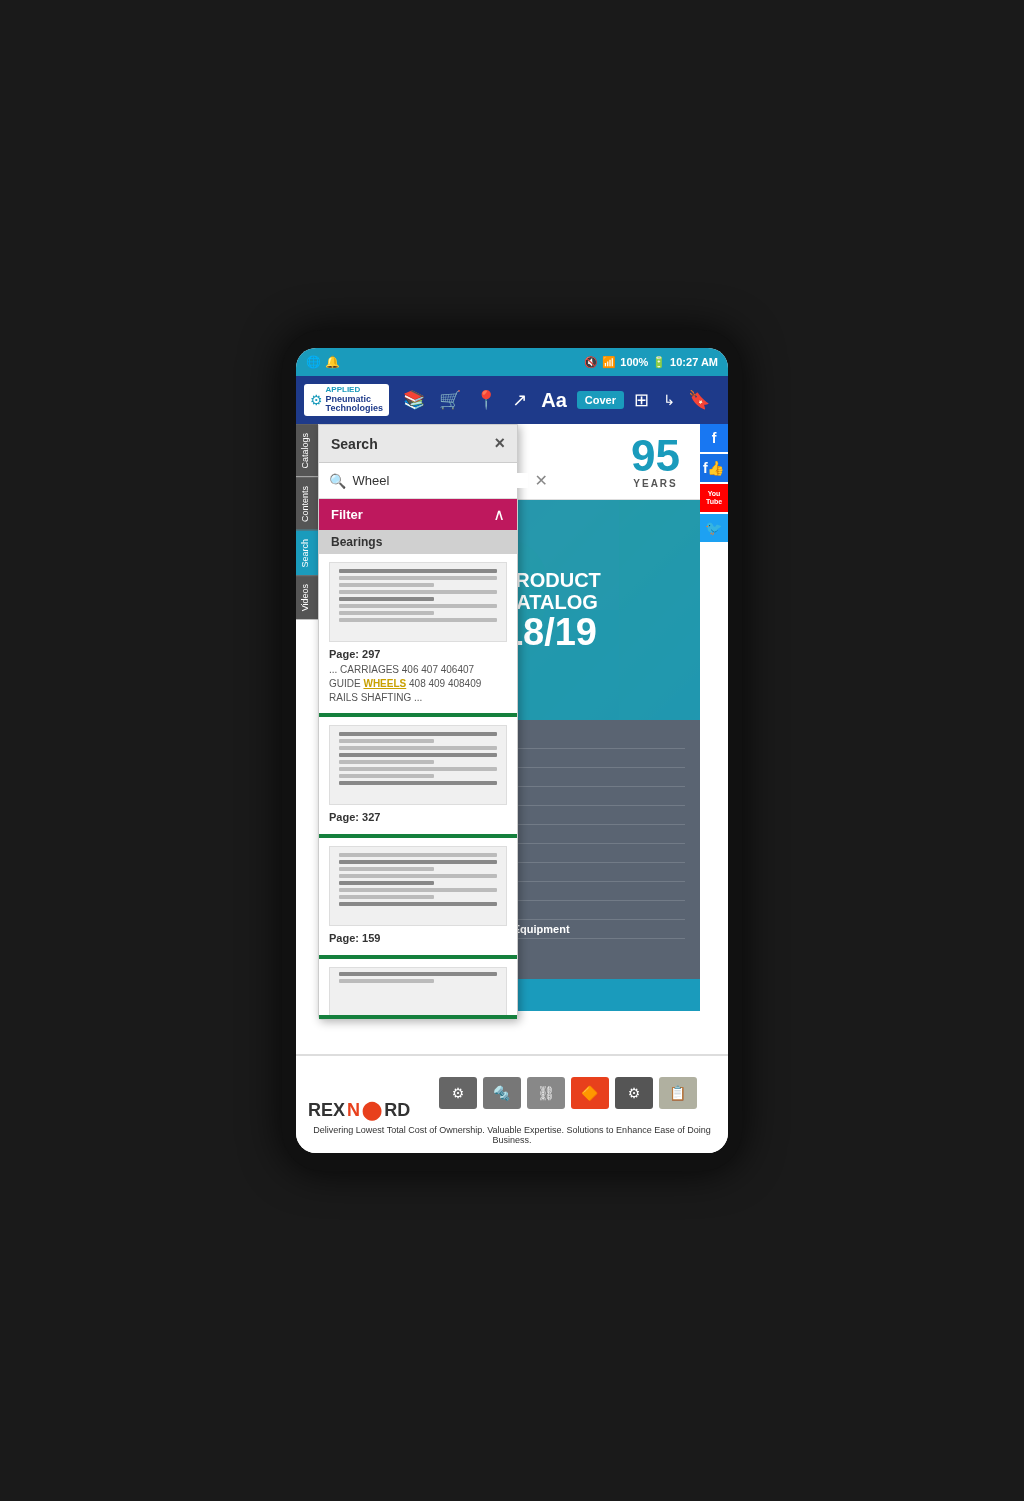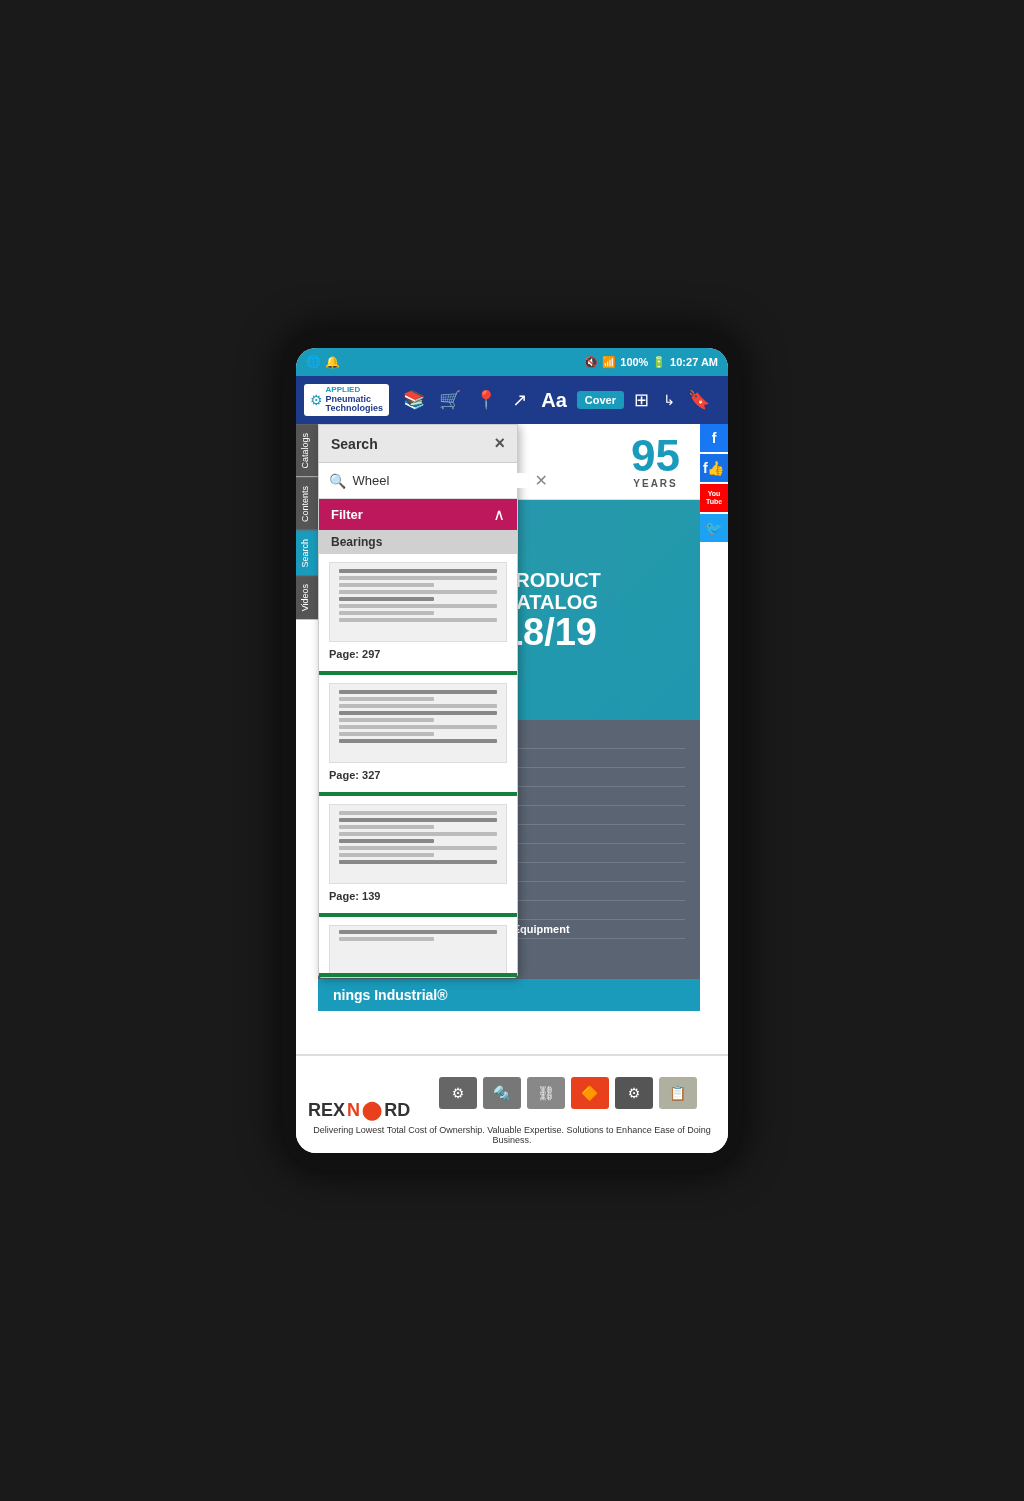--- a/index.html
+++ b/index.html
@@ -472,20 +472,23 @@
                 <div class="thumb-line"></div>
                 <div class="thumb-line short"></div>
                 <div class="thumb-line"></div>
                 <div class="thumb-line dark short"></div>
                 <div class="thumb-line"></div>
                 <div class="thumb-line short"></div>
                 <div class="thumb-line"></div>
               </div>
             </div>
             <div class="result-page">Page: 297</div>
+            <div class="result-text">
+              <span>... CARRIAGES 406 407 406407 GUIDE </span><span class="highlight">WHEELS</span><span> 408 409 408409 RAILS SHAFTING ...</span>
+            </div>
           </div>
 
           <div class="result-card">
             <div class="result-thumb">
               <div class="thumb-lines">
                 <div class="thumb-line dark"></div>
                 <div class="thumb-line short"></div>
                 <div class="thumb-line"></div>
                 <div class="thumb-line dark"></div>
                 <div class="thumb-line short"></div>
@@ -503,21 +506,21 @@
                 <div class="thumb-line"></div>
                 <div class="thumb-line dark"></div>
                 <div class="thumb-line short"></div>
                 <div class="thumb-line"></div>
                 <div class="thumb-line dark short"></div>
                 <div class="thumb-line"></div>
                 <div class="thumb-line short"></div>
                 <div class="thumb-line dark"></div>
               </div>
             </div>
-            <div class="result-page">Page: 139</div>
+            <div class="result-page">Page: 159</div>
           </div>
 
           <div class="result-card" style="height:60px; overflow:hidden;">
             <div class="result-thumb" style="height:50px;">
               <div class="thumb-lines">
                 <div class="thumb-line dark"></div>
                 <div class="thumb-line short"></div>
 
               </div>
             </div>

